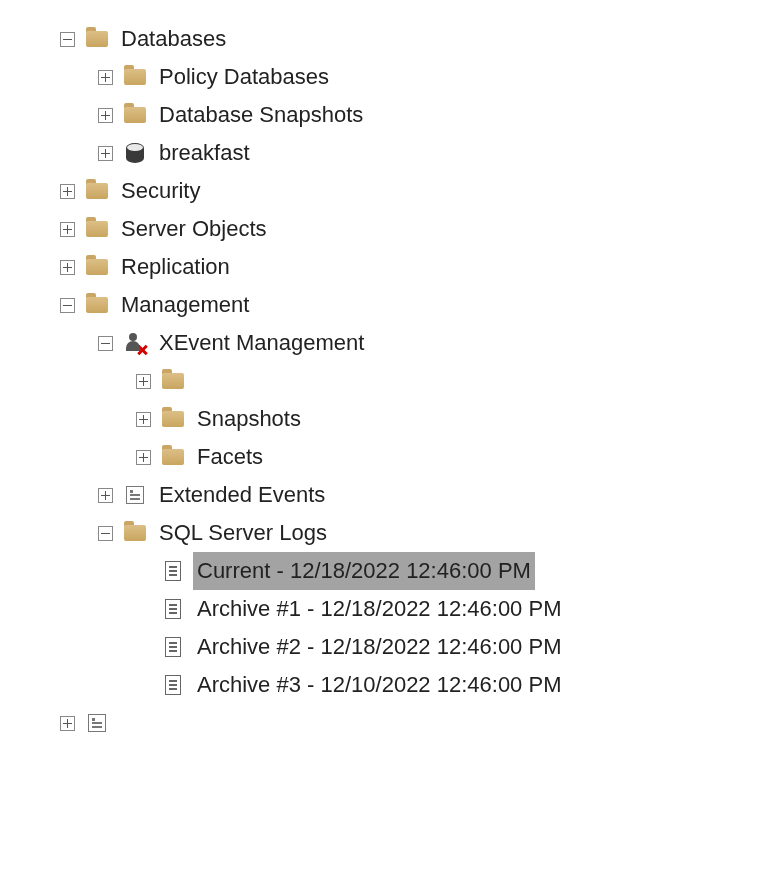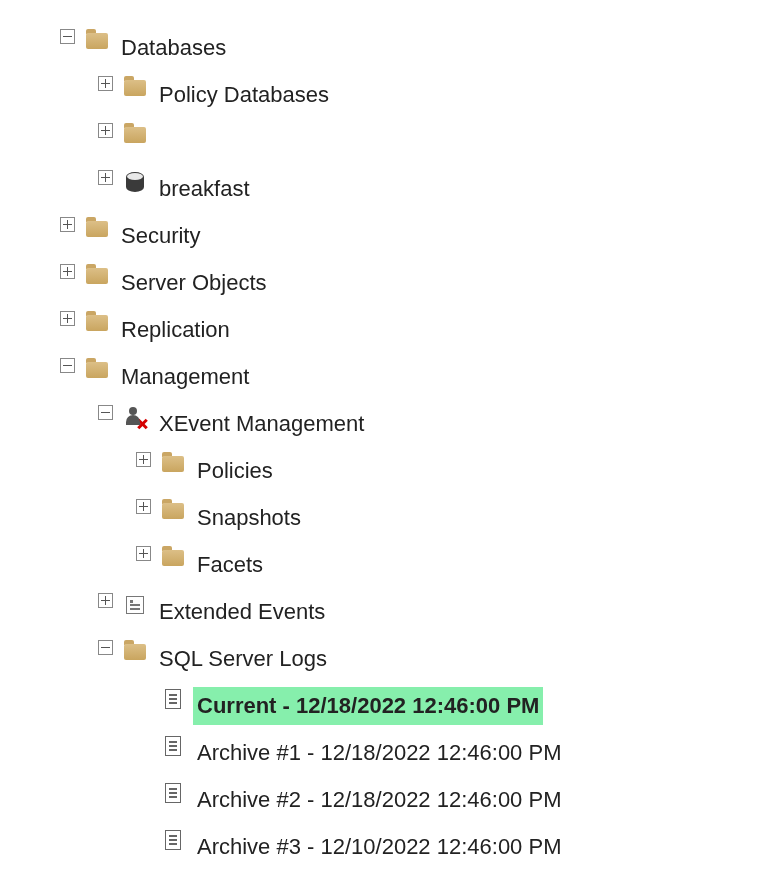--- a/index.html
+++ b/index.html
@@ -10,32 +10,30 @@
     background: #fff;
     font-family: "Segoe UI", Tahoma, sans-serif;
     font-size: 22px;
     color: #222;
   }
   .tree {
     padding: 20px 0 0 60px;
   }
   .node {
     display: flex;
-    align-items: flex-start;
+    align-items: center;
     height: 38px;
     line-height: 38px;
     white-space: nowrap;
-    margin-top: 9px;
   }
   .label {
     padding: 0 4px;
   }
   .selected {
-    background: #86efac;
-    font-weight: bold;
+    background: #a3a3a3;
   }
   .indent {
     display: inline-block;
   }
   .i0 { width: 0px; }
   .i1 { width: 38px; }
   .i2 { width: 76px; }
 
   
   .exp {
@@ -237,20 +235,21 @@
       </span>
     <span class="label">Policy Databases</span>
   </div>
 
   <div class="node">
     <span class="indent i1"></span>
     <span class="exp plus"></span>
     <span class="ico">
         <span class="folder"></span>
       </span>
+    <span class="label">Database Snapshots</span>
   </div>
 
   <div class="node">
     <span class="indent i1"></span>
     <span class="exp plus"></span>
     <span class="ico">
         <span class="db"></span>
       </span>
     <span class="label">breakfast</span>
   </div>
@@ -301,21 +300,20 @@
       </span>
     <span class="label">XEvent Management</span>
   </div>
 
   <div class="node">
     <span class="indent i2"></span>
     <span class="exp plus"></span>
     <span class="ico">
         <span class="folder"></span>
       </span>
-    <span class="label">Policies</span>
   </div>
 
   <div class="node">
     <span class="indent i2"></span>
     <span class="exp plus"></span>
     <span class="ico">
         <span class="folder"></span>
       </span>
     <span class="label">Snapshots</span>
   </div>

